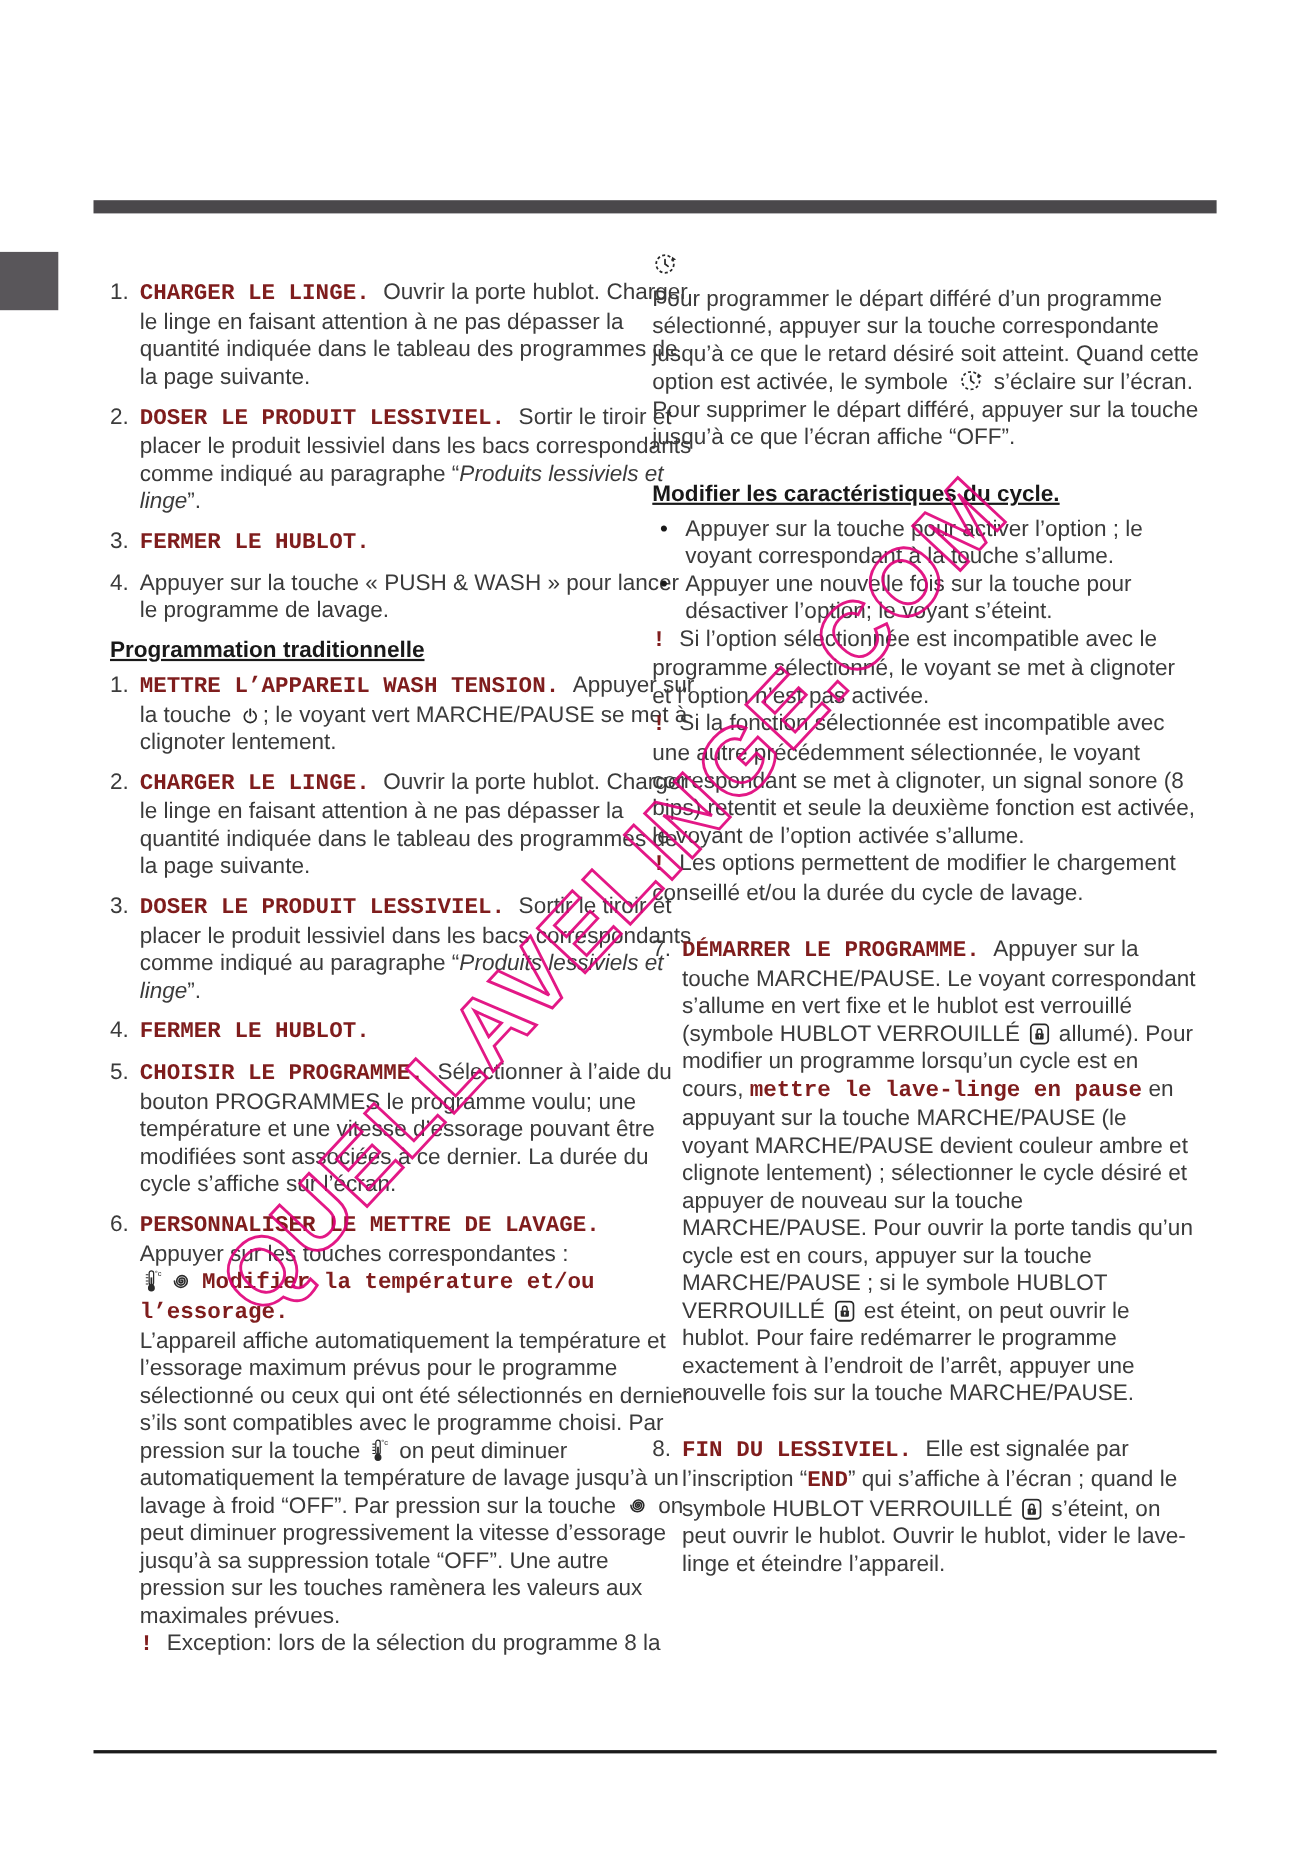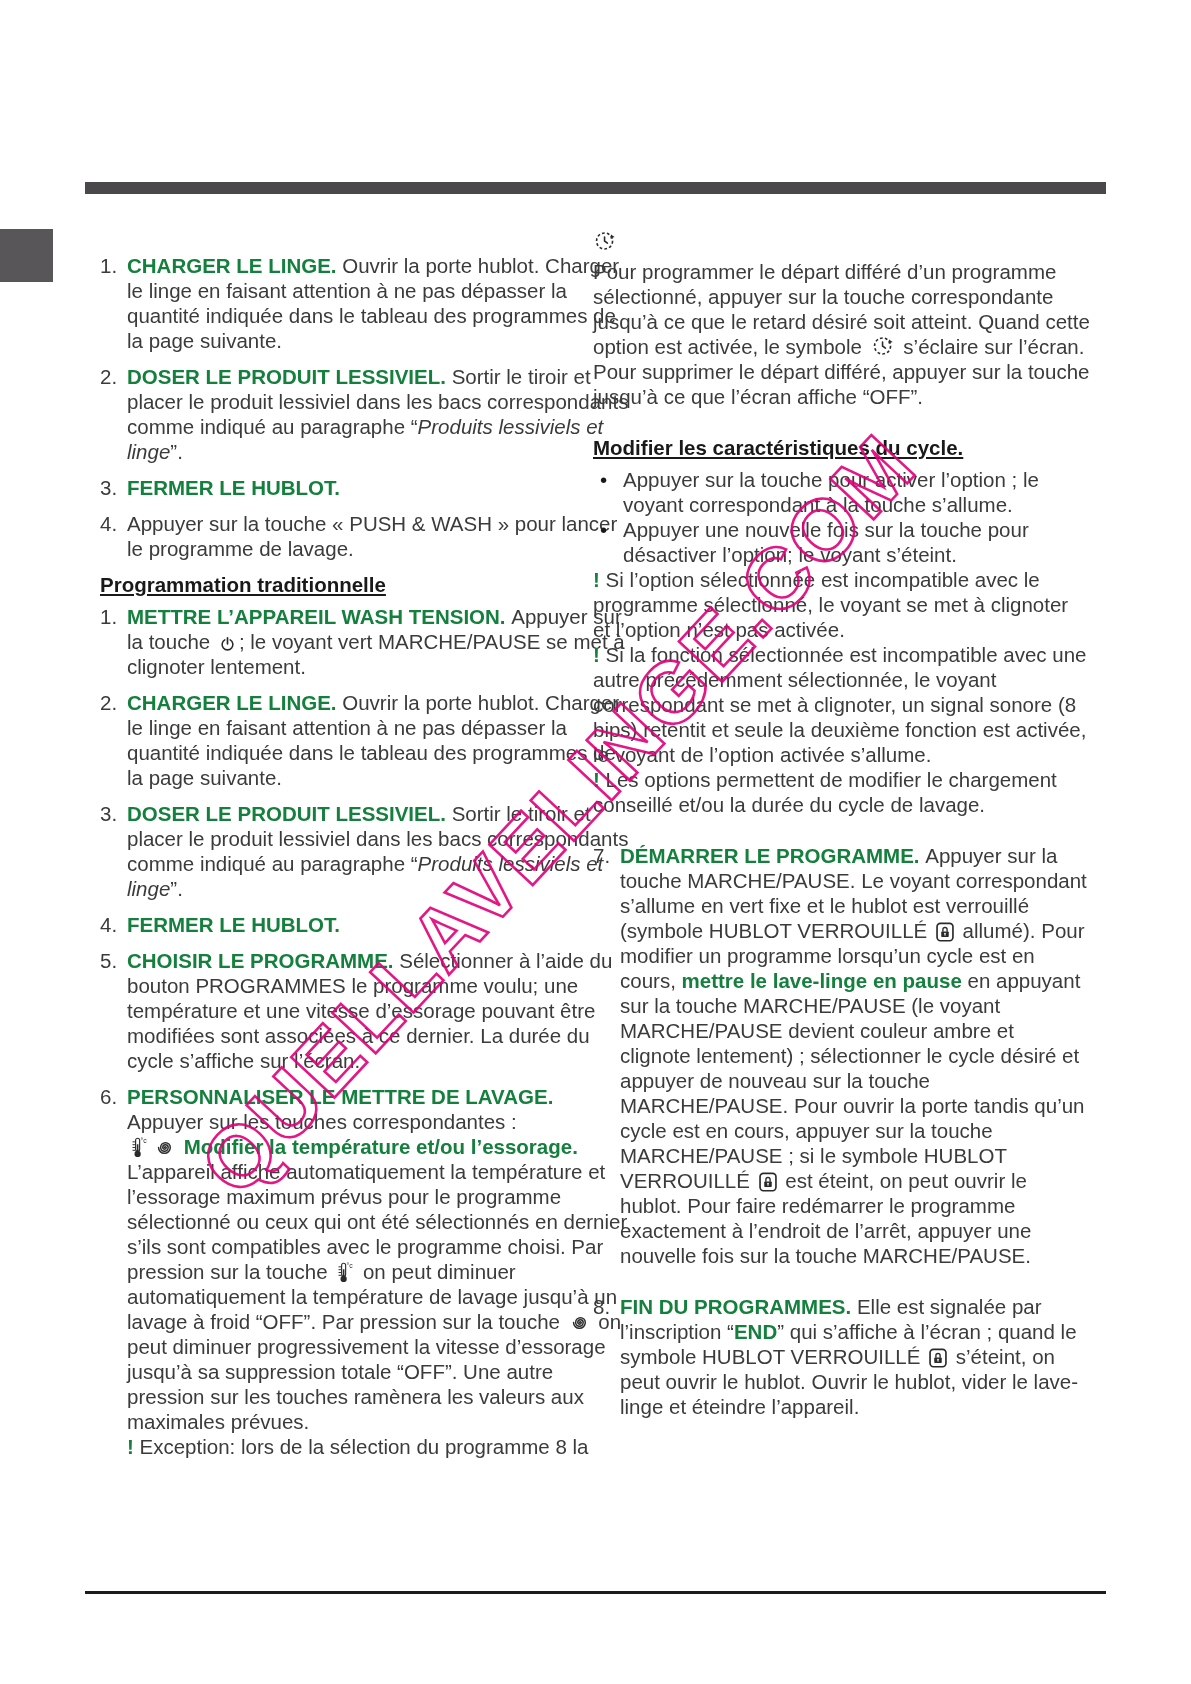--- a/index.html
+++ b/index.html
@@ -10,21 +10,21 @@
   }
   .page{position:absolute;inset:0;}
   .header-bar{position:absolute;left:85px;top:182px;width:1021px;height:12px;background:#4a484b;}
   .side-tab{position:absolute;left:0;top:229px;width:53px;height:53px;background:#59565a;}
   .footer-rule{position:absolute;left:85px;top:1591px;width:1021px;height:3px;background:#1b1b1b;}
 
   .col{position:absolute;font-size:20.5px;line-height:25px;color:#3b3b3b;}
   .col-left{left:100px;top:253px;width:535px;}
   .col-right{left:593px;top:228px;width:497px;}
 
-  .b{font-weight:bold;color:#15803d;}
+  .b{font-weight:bold;color:#7f1d1d;font-family:Liberation Mono, monospace;}
   .i{font-style:italic;}
 
   .block{margin:0 0 11px 0;}
   .heading{font-weight:bold;color:#191919;margin:9px 0 7px 0;text-decoration:underline;}
   .numbered{position:relative;padding-left:27px;}
   .num{position:absolute;left:0;top:0;}
   .bullet{position:relative;padding-left:30px;margin-bottom:0;}
   .dot{position:absolute;left:7px;top:0;color:#191919;}
   .note{margin-bottom:0;}
   .para{margin-bottom:11px;}
@@ -106,21 +106,21 @@
               <rect x="7" y="12.2" width="10" height="7.4" rx="1" fill="currentColor"></rect>
               <circle cx="12" cy="15.1" r="1.2" fill="#fff"></circle>
               <rect x="11.45" y="15.3" width="1.1" height="2.8" fill="#fff"></rect>
             </svg></span><span> allumé). Pour modifier un programme lorsqu’un cycle est en cours, </span><span class="b">mettre le lave-linge en pause</span><span> en appuyant sur la touche MARCHE/PAUSE (le voyant MARCHE/PAUSE devient couleur ambre et clignote lentement) ; sélectionner le cycle désiré et appuyer de nouveau sur la touche MARCHE/PAUSE. Pour ouvrir la porte tandis qu’un cycle est en cours, appuyer sur la touche MARCHE/PAUSE ; si le symbole HUBLOT VERROUILLÉ </span><span class="inline-icon"><svg viewBox="0 0 24 26" width="18" height="20">
               <rect x="1.4" y="1.4" width="21.2" height="23.2" rx="4.5" fill="none" stroke="currentColor" stroke-width="2.2"></rect>
               <path d="M9.2 12.5V9.8a2.8 2.8 0 0 1 5.6 0v2.7" fill="none" stroke="currentColor" stroke-width="1.8"></path>
               <rect x="7" y="12.2" width="10" height="7.4" rx="1" fill="currentColor"></rect>
               <circle cx="12" cy="15.1" r="1.2" fill="#fff"></circle>
               <rect x="11.45" y="15.3" width="1.1" height="2.8" fill="#fff"></rect>
             </svg></span><span> est éteint, on peut ouvrir le hublot. Pour faire redémarrer le programme exactement à l’endroit de l’arrêt, appuyer une nouvelle fois sur la touche MARCHE/PAUSE.</span></span></div>
-      <div class="block space-before numbered"><span class="num">8.</span><span><span class="b">FIN DU PROGRAMMES. </span><span>Elle est signalée par l’inscription “</span><span class="b">END</span><span>” qui s’affiche à l’écran ; quand le symbole HUBLOT VERROUILLÉ </span><span class="inline-icon"><svg viewBox="0 0 24 26" width="18" height="20">
+      <div class="block space-before numbered"><span class="num">8.</span><span><span class="b">FIN DU LESSIVIEL. </span><span>Elle est signalée par l’inscription “</span><span class="b">END</span><span>” qui s’affiche à l’écran ; quand le symbole HUBLOT VERROUILLÉ </span><span class="inline-icon"><svg viewBox="0 0 24 26" width="18" height="20">
               <rect x="1.4" y="1.4" width="21.2" height="23.2" rx="4.5" fill="none" stroke="currentColor" stroke-width="2.2"></rect>
               <path d="M9.2 12.5V9.8a2.8 2.8 0 0 1 5.6 0v2.7" fill="none" stroke="currentColor" stroke-width="1.8"></path>
               <rect x="7" y="12.2" width="10" height="7.4" rx="1" fill="currentColor"></rect>
               <circle cx="12" cy="15.1" r="1.2" fill="#fff"></circle>
               <rect x="11.45" y="15.3" width="1.1" height="2.8" fill="#fff"></rect>
             </svg></span><span> s’éteint, on peut ouvrir le hublot. Ouvrir le hublot, vider le lave-linge et éteindre l’appareil.</span></span></div>
     </div>
   <div class="watermark" id="watermark" style="-webkit-text-stroke: 2.6px rgb(224, 0, 122);">QUELLAVELINGE.COM</div>
   <div class="footer-rule"></div>
 </div>

